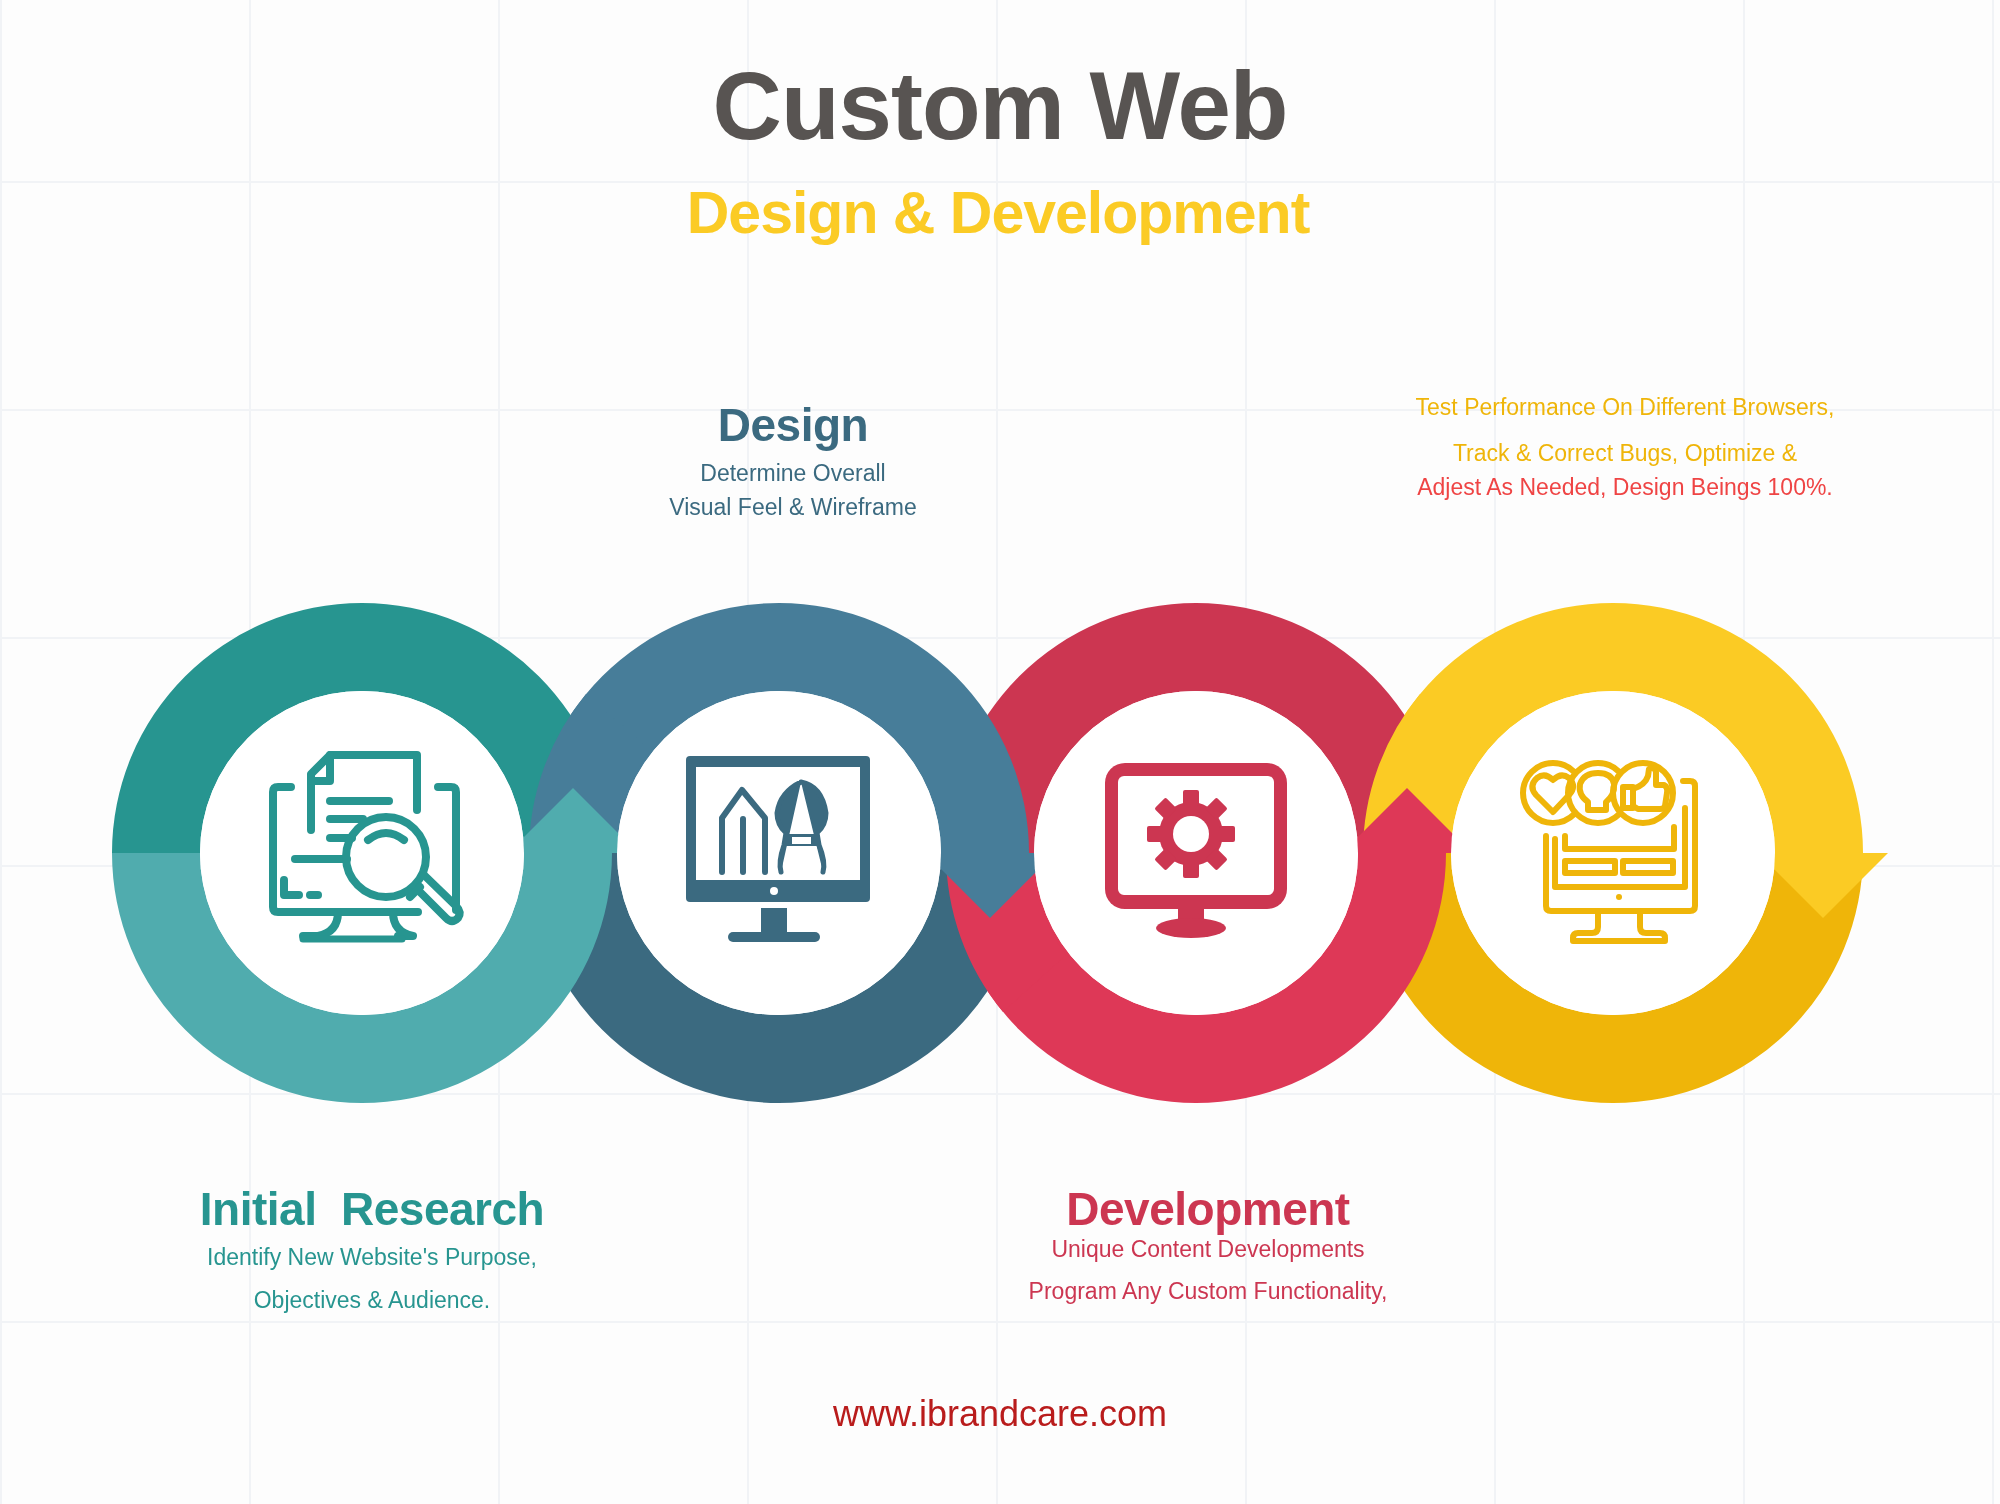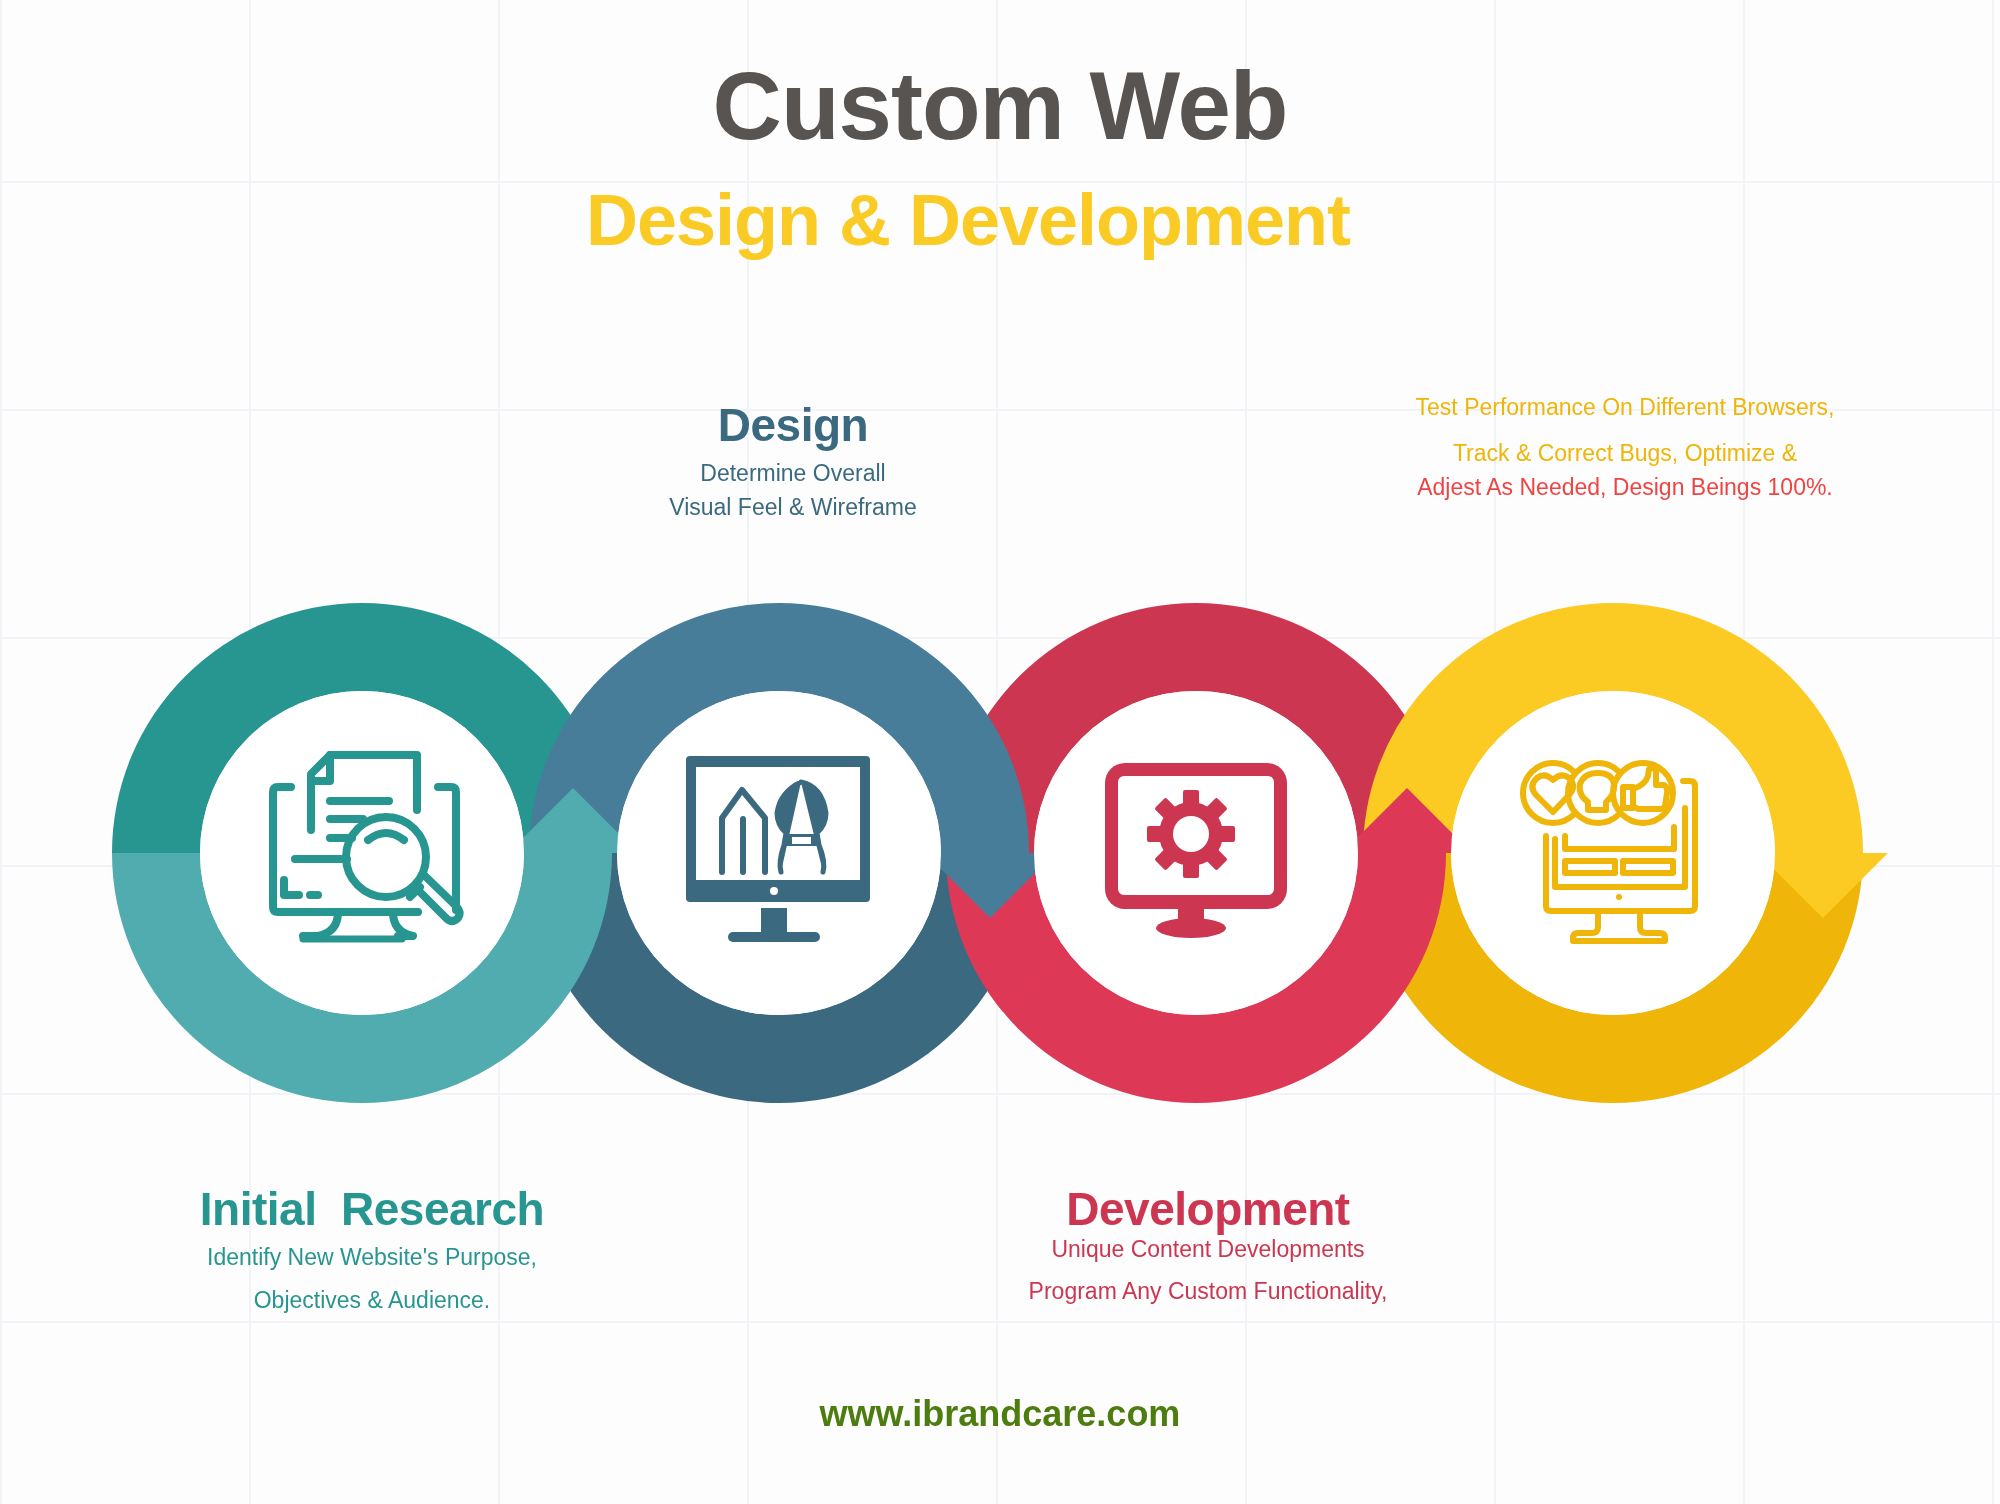--- a/index.html
+++ b/index.html
@@ -13,27 +13,27 @@
     background-position: 0px -47px;
     font-family: "Liberation Sans", "DejaVu Sans", sans-serif;
   }
   .abs { position: absolute; }
   .center-text { text-align: center; transform: translateX(-50%); white-space: nowrap; }
   .title-main {
     left: 1000px; top: 58px; font-size: 96px; font-weight: 700; color: #585452;
     letter-spacing: -1px; line-height: 1;
   }
   .title-sub {
-    left: 968px; top: 184px; font-size: 72px; font-weight: 700; color: #fbcb25;
+    left: 998px; top: 184px; font-size: 59px; font-weight: 700; color: #fbcb25;
     letter-spacing: -1px; line-height: 1;
   }
   .step-title { font-size: 46px; font-weight: 700; line-height: 1; letter-spacing: -0.5px; }
   .step-desc { font-size: 23px; line-height: 34px; margin-top: 8px; }
   .footer-url {
-    left: 1000px; top: 1396px; font-size: 36px; font-weight: 700; color: #4d7c0f; line-height: 1;
+    left: 1000px; top: 1396px; font-size: 36px; font-weight: 400; color: #b91c1c; line-height: 1;
   }
   svg.diagram { position: absolute; left: 0; top: 0; }
 </style>
 </head>
 <body>
 
 <div class="abs center-text title-main">Custom Web</div>
 <div class="abs center-text title-sub">Design &amp; Development</div>
 
 <svg class="diagram" width="2000" height="1504" viewBox="0 0 2000 1504">

